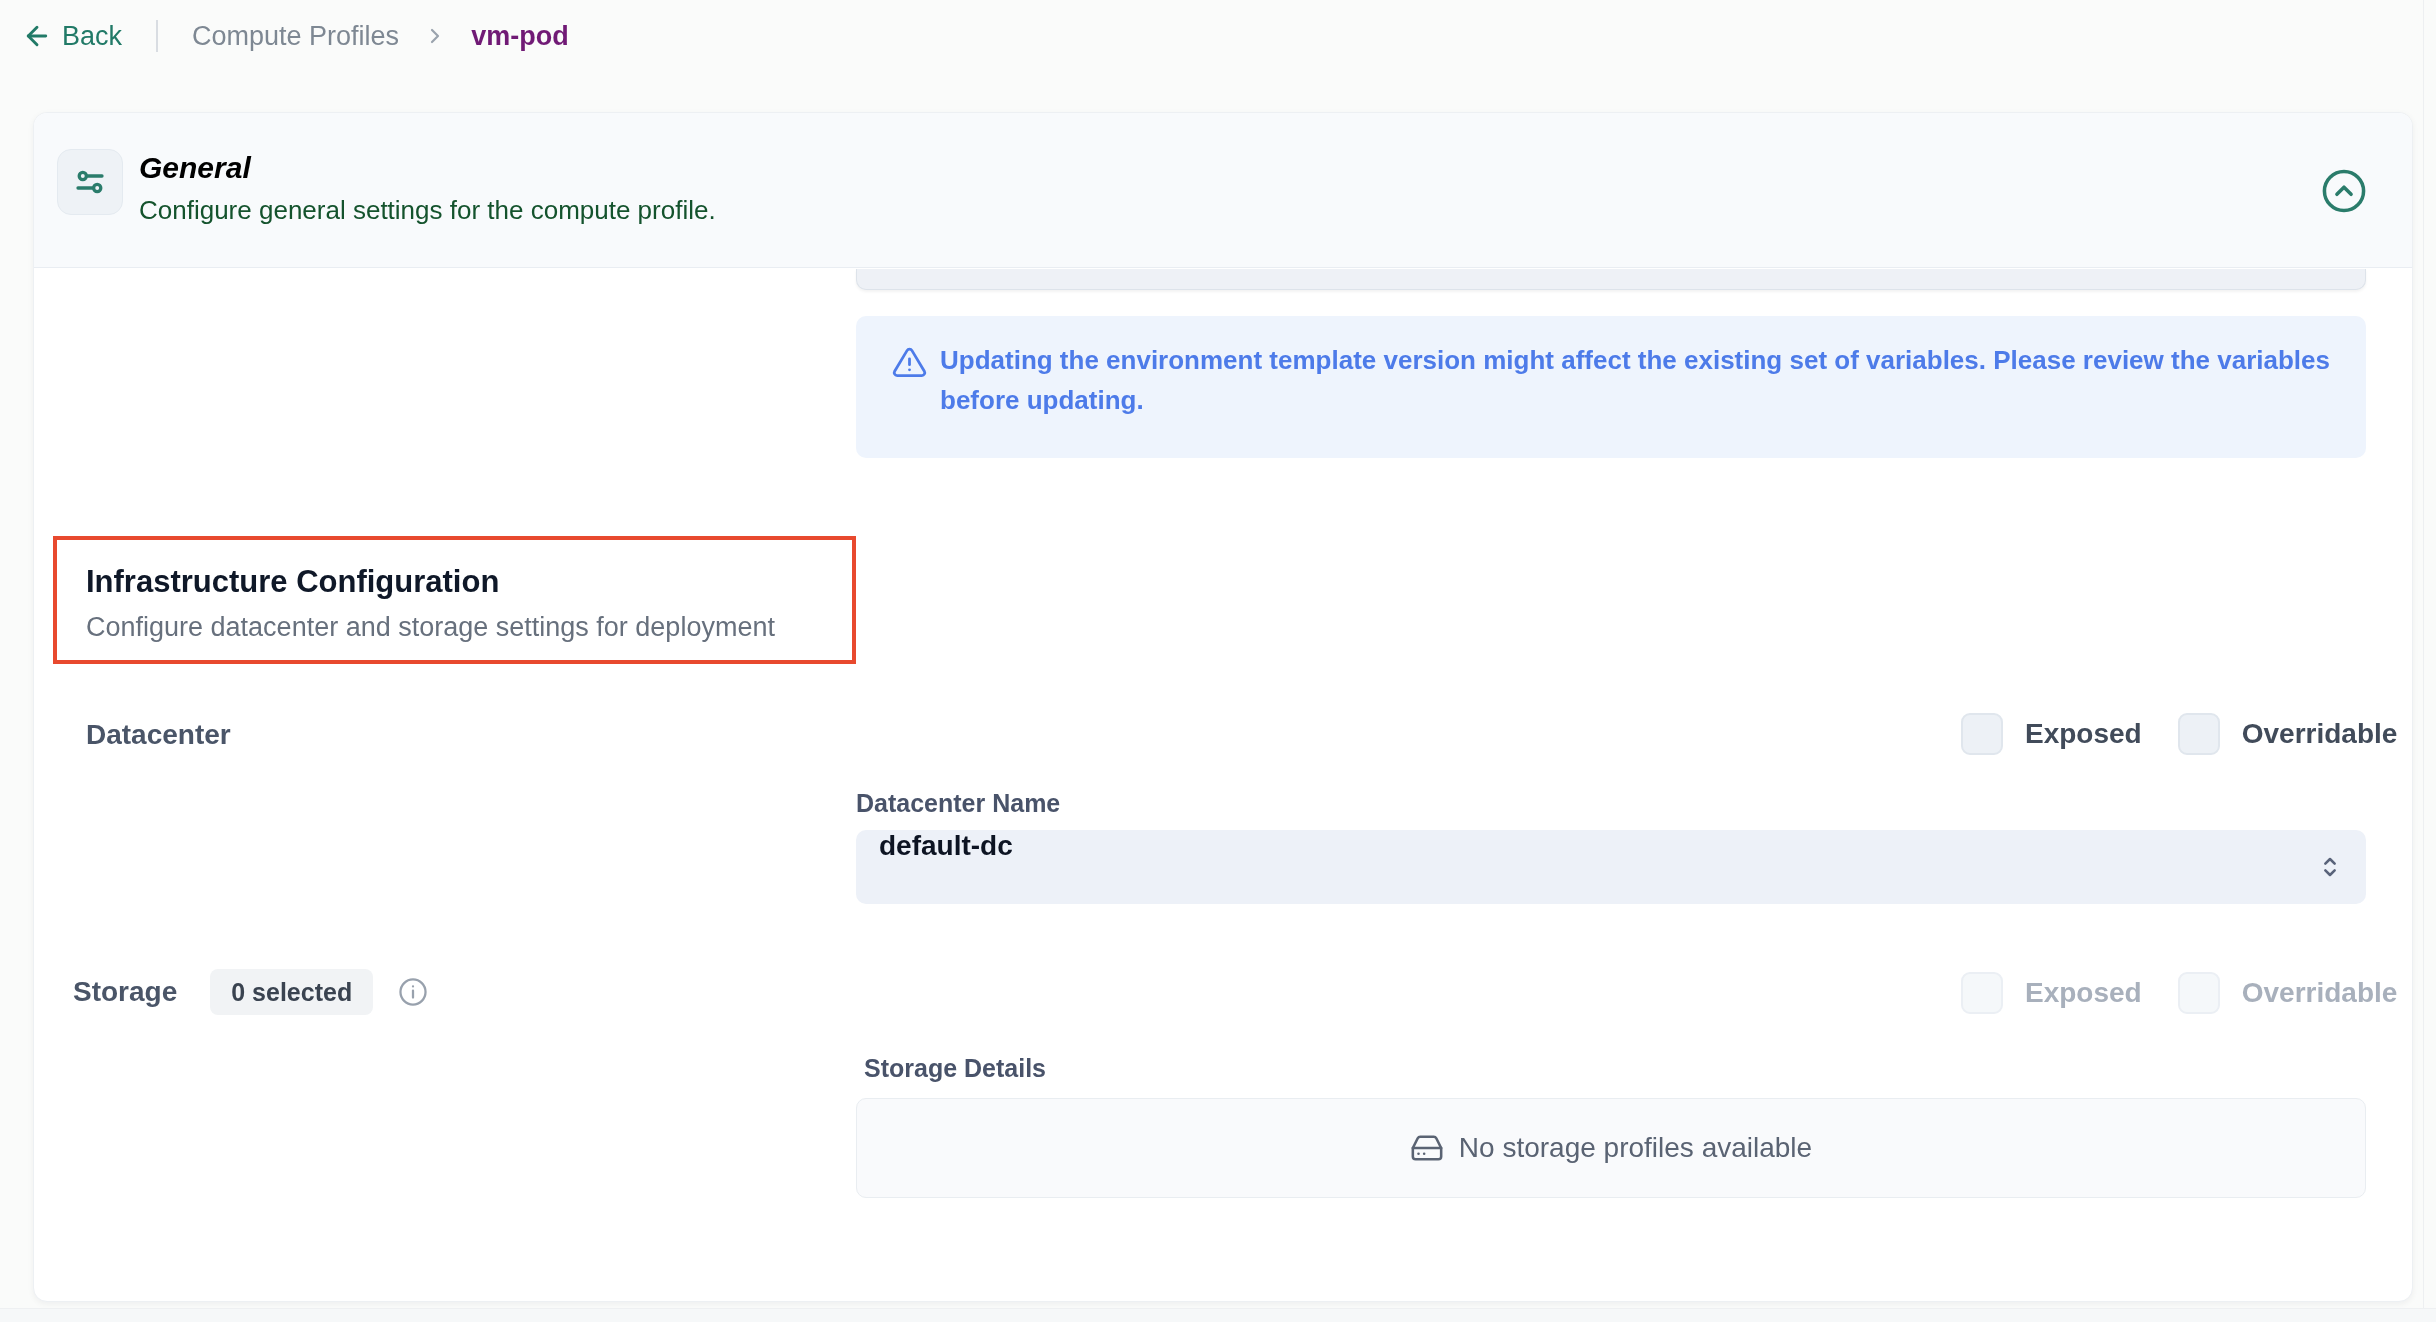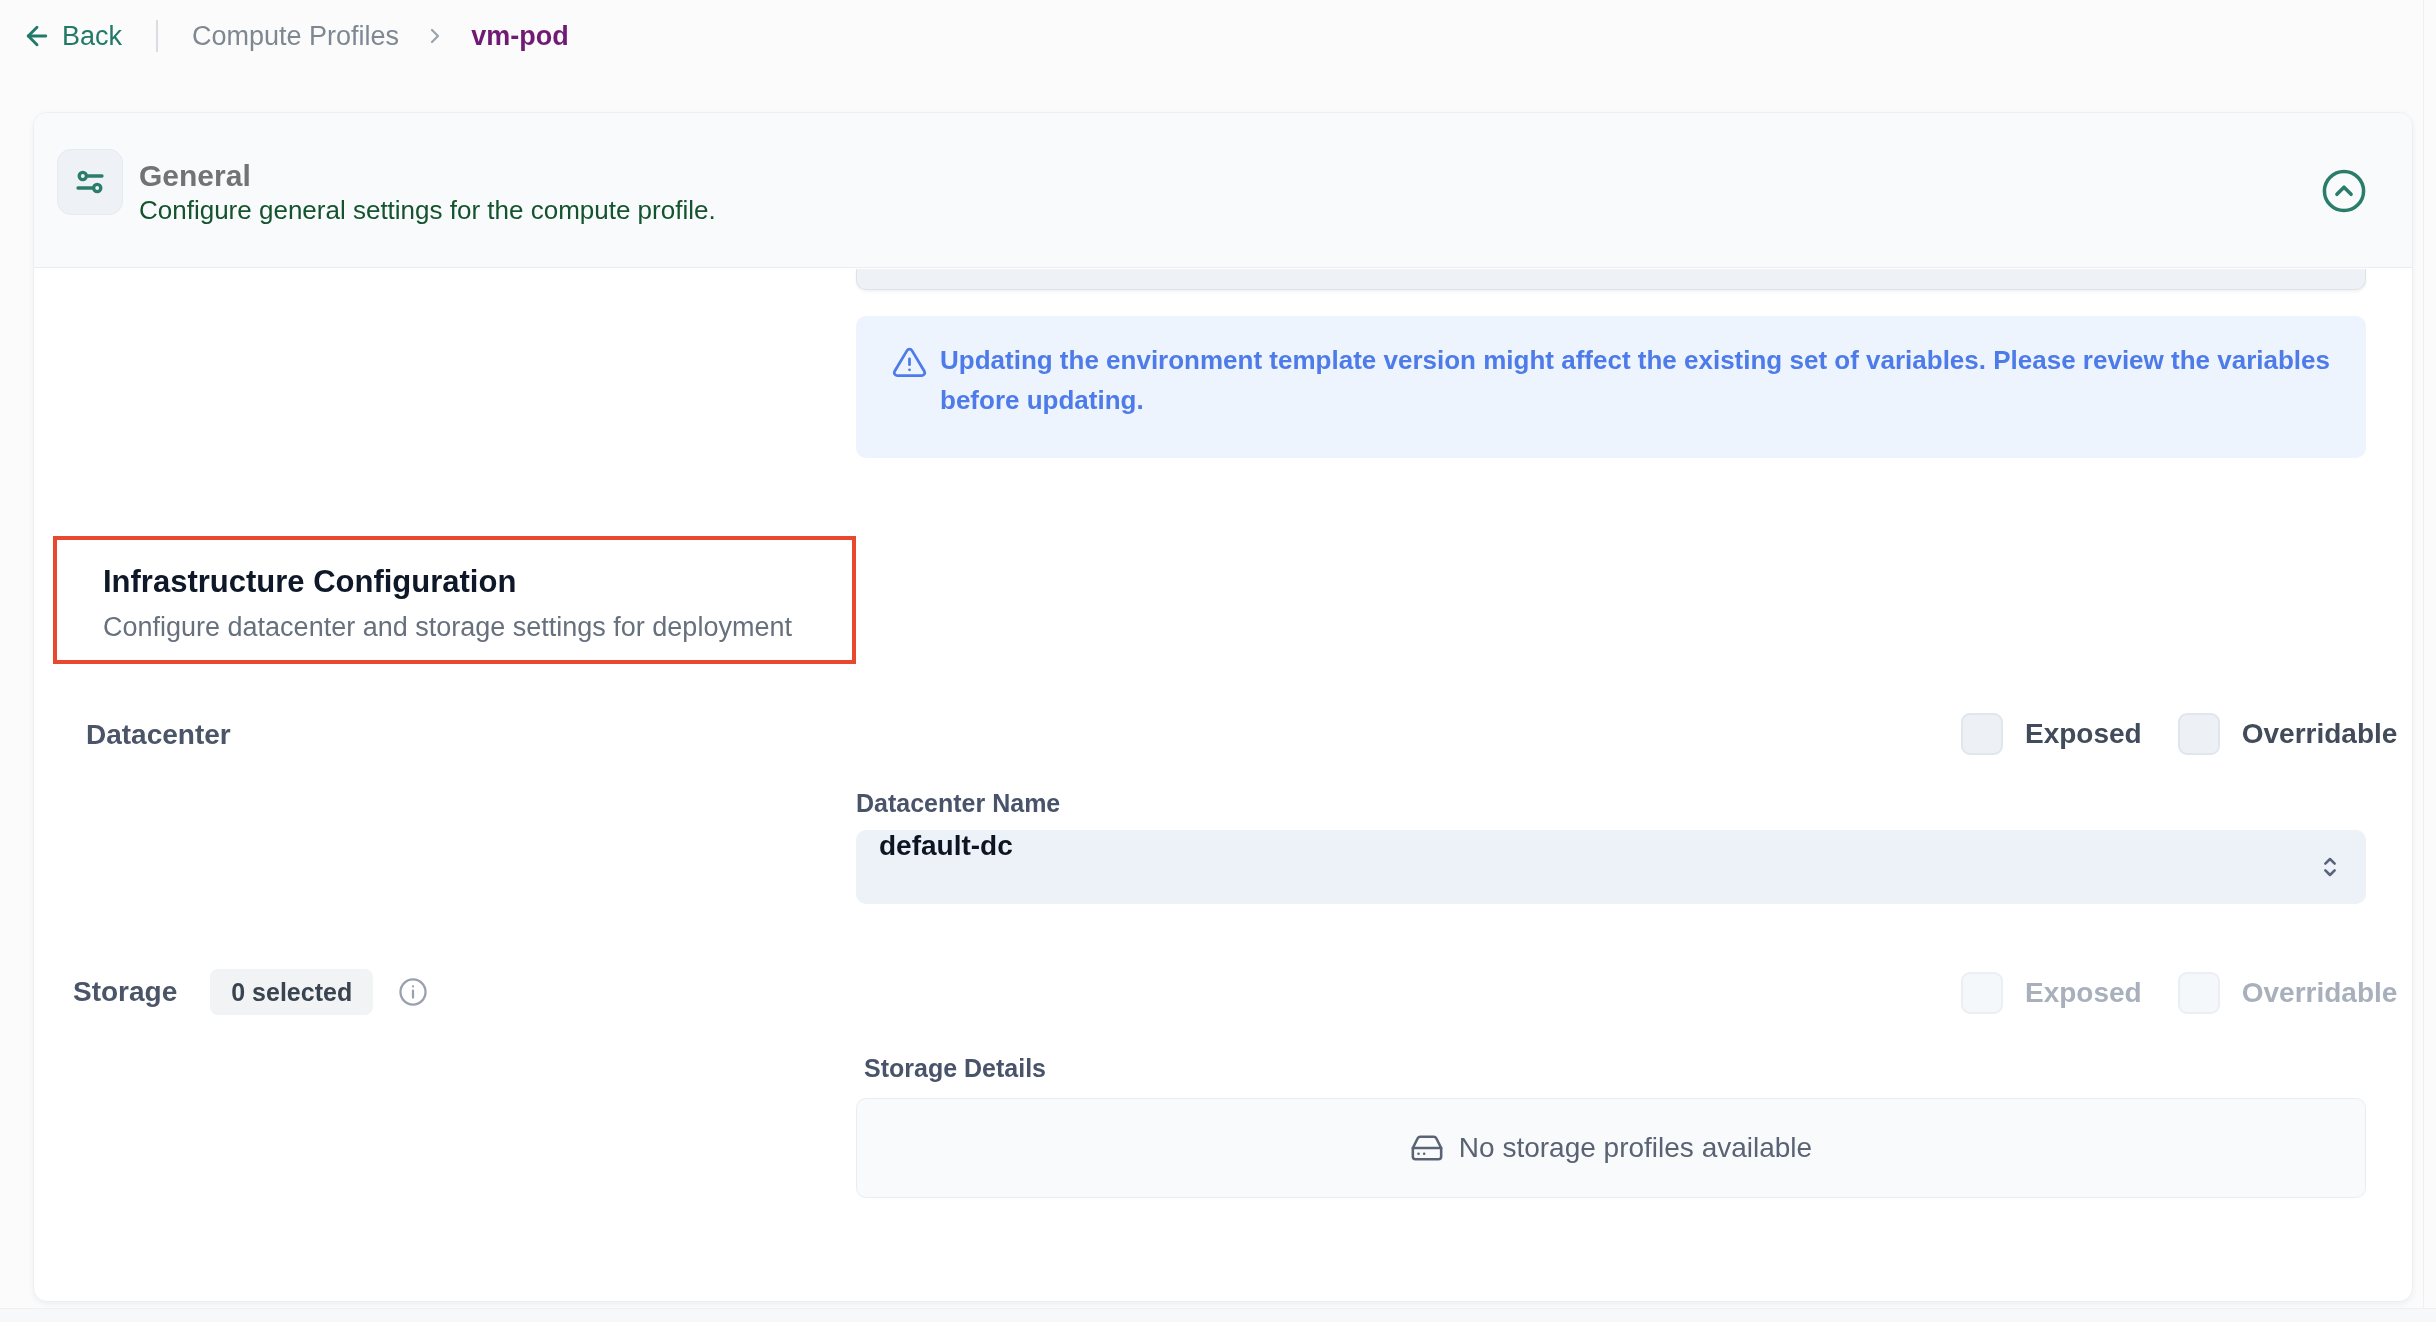--- a/index.html
+++ b/index.html
@@ -41,21 +41,21 @@
     position:absolute; left:0; top:0; right:0; height:155px;
     background:#f8fafc;
     border-bottom:1px solid #e9edf2;
     border-radius:13px 13px 0 0;
   }
   .icon-box {
     position:absolute; left:23px; top:36px; width:66px; height:66px;
     background:#eef2f6; border:1px solid #e4eaf0; border-radius:14px;
     display:flex; align-items:center; justify-content:center;
   }
-  .card-title { position:absolute; left:105px; top:46px; font-size:30px; font-weight:700; color:#737373; }
+  .card-title { position:absolute; left:105px; top:38px; font-size:30px; font-weight:700; color:#000000;font-style:italic; }
   .card-subtitle { position:absolute; left:105px; top:82px; font-size:26px; color:#14532d; }
   .collapse-btn {
     position:absolute; right:42px; top:52px; width:52px; height:52px;
     display:flex; align-items:center; justify-content:center; cursor:pointer;
     background:transparent; border:none;
   }
 
   
   .partial-input {
     position:absolute; left:822px; top:156px; width:1510px; height:21px;
@@ -73,21 +73,21 @@
   .alert-icon { position:absolute; left:36px; top:29px; }
   .alert-text {
     position:absolute; left:84px; top:24px; width:1420px;
     font-size:26px; font-weight:700; color:#4d7be9; line-height:40px;
   }
 
   
   .infra-block {
     position:absolute; left:19px; top:423px; width:803px; height:128px;
     border:4px solid #e8492e;
-    padding:24px 0 0 46px;
+    padding:24px 0 0 29px;
   }
   .infra-title { font-size:31px; font-weight:700; color:#0f1828; }
   .infra-subtitle { font-size:27px; color:#67707d; margin-top:12px; }
 
   
   .row-label { position:absolute; font-size:28px; font-weight:700; color:#4a5568; }
   .dc-label { left:52px; top:606px; }
   .storage-row { position:absolute; left:39px; top:856px; display:flex; align-items:center; }
   .storage-lbl { font-size:28px; font-weight:700; color:#4a5568; }
   .storage-badge {

